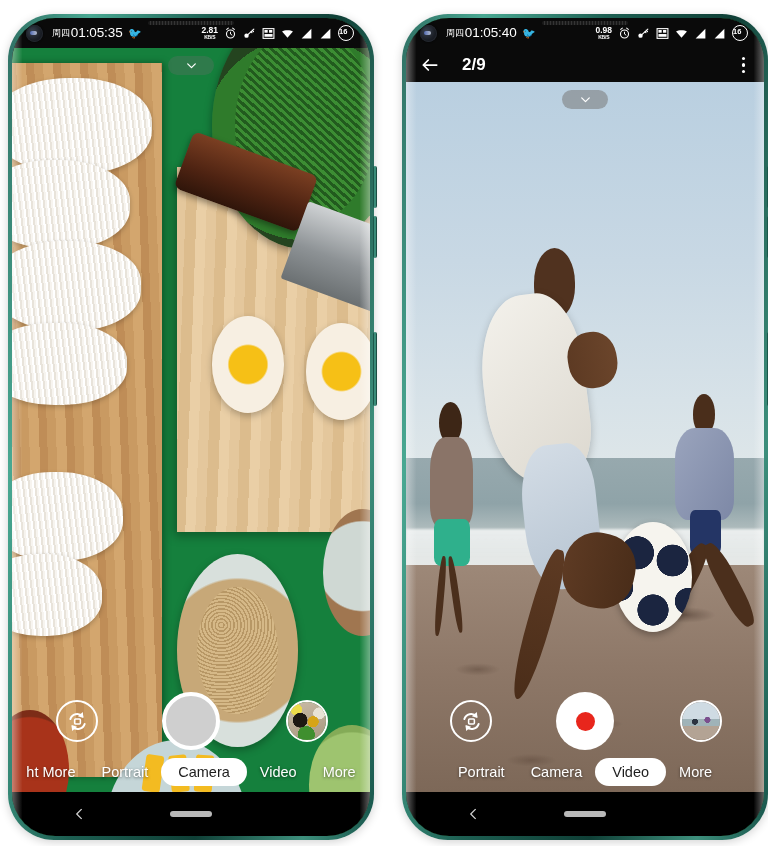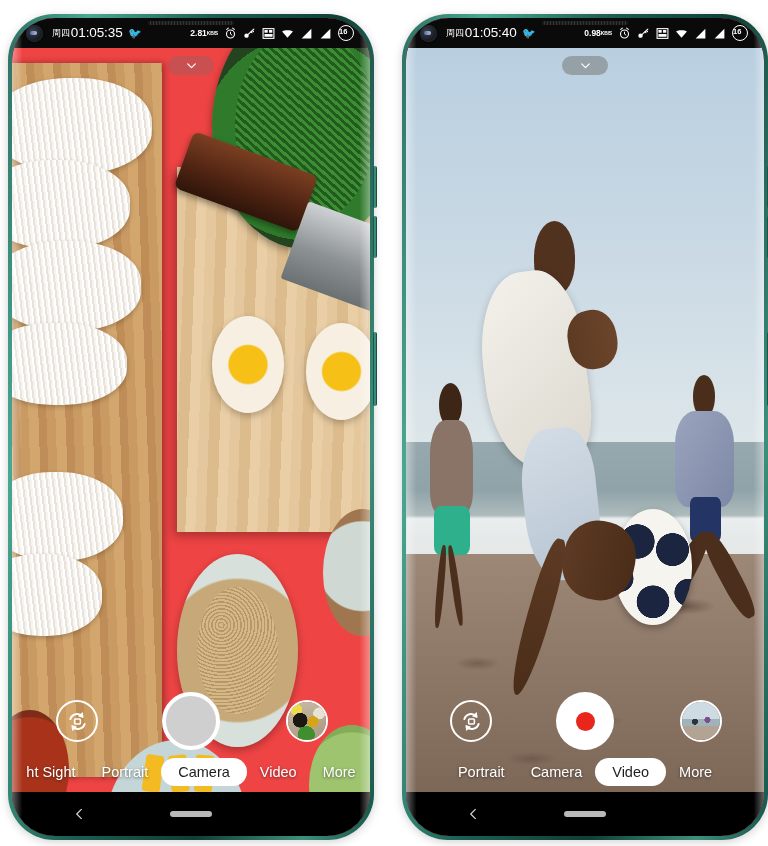--- a/index.html
+++ b/index.html
@@ -39,21 +39,21 @@
     pointer-events:none; z-index: 40;
   }
   .glass::before { left:0;  background: linear-gradient(to right, rgba(255,255,255,0.38), rgba(255,255,255,0.02)); border-radius:43px 0 0 43px;}
   .glass::after  { right:0; background: linear-gradient(to left,  rgba(255,255,255,0.38), rgba(255,255,255,0.02)); border-radius:0 43px 43px 0;}
 
   .screen {
     position: absolute;
     inset: 0;
     border-radius: 43px;
     overflow: hidden;
-    background: #ef4444;
+    background: #15803d;
     display: flex;
     flex-direction: column;
   }
 
   
   .side-btn {
     position: absolute;
     right: -3px;
     width: 4px;
     border-radius: 2px;
@@ -99,21 +99,21 @@
     white-space: nowrap;
     display: flex; align-items: baseline; gap: 1px;
   }
   .sb-dow { font-size: 9px; position: relative; top: -1px; }
   .sb-bird { margin-left: 5px; font-size: 11px; }
   .sb-right {
     margin-left: auto;
     display: flex; align-items: center; gap: 6px;
   }
   .sb-rate {
-    display: flex; flex-direction: row;
+    display: flex; flex-direction: column;
     align-items: center; line-height: 1;
   }
   .sb-rate .n { font-size: 8.5px; font-weight: bold; }
   .sb-rate .u { font-size: 5px; font-weight: bold; letter-spacing:-.2px;}
   .ico { width: 13px; height: 13px; display:block; }
   .batt {
     width: 14px; height: 14px; border-radius: 50%;
     border: 1.3px solid #fff;
     font-size: 7.5px; line-height: 11.5px;
     text-align: left; font-weight: bold;
@@ -547,21 +547,21 @@
                 <rect x="9" y="9.5" width="6" height="5" rx="1" fill="none" stroke="#fff" stroke-width="1.6"></rect>
               </svg>
             </div>
             <div class="shutter"></div>
             <div class="thumb">
               <div class="art th-food"></div>
             </div>
           </div>
 
           <div class="modes">
-            <div class="mode">ht Sight</div>
+            <div class="mode">ht More</div>
             <div class="mode">Portrait</div>
             <div class="mode active">Camera</div>
             <div class="mode">Video</div>
             <div class="mode">More</div>
           </div>
         </div>
 
         <div class="navbar">
           <svg class="nav-back" viewBox="0 0 12 12">
             <polyline points="8,1 3,6 8,11" fill="none" stroke="#cfcfcf" stroke-width="1.4" stroke-linecap="round" stroke-linejoin="round"></polyline>
@@ -614,20 +614,31 @@
             <svg class="ico" viewBox="0 0 24 24">
               <path d="M21 3v18H3z" fill="#fff"></path>
             </svg>
             <svg class="ico" viewBox="0 0 24 24">
               <path d="M21 3v18H3z" fill="#fff"></path>
             </svg>
             <div class="batt">16</div>
           </div>
         </div>
 
+        <div class="gal-header">
+          <svg style="width:20px;height:20px" viewBox="0 0 24 24">
+            <path d="M20 12H4M10 6l-6 6 6 6" fill="none" stroke="#fff" stroke-width="2.1" stroke-linecap="round" stroke-linejoin="round"></path>
+          </svg>
+          <div class="gal-title">2/9</div>
+          <div class="kebab">
+              <i></i>
+              <i></i>
+              <i></i>
+            </div>
+        </div>
 
         <div class="viewfinder">
           <div class="vf-art beach">
             <div class="sky"></div>
             <div class="sea"></div>
             <div class="foam"></div>
             <div class="sand"></div>
             <div class="player-l">
               <div class="pl-head"></div>
                 <div class="pl-shirt"></div>

